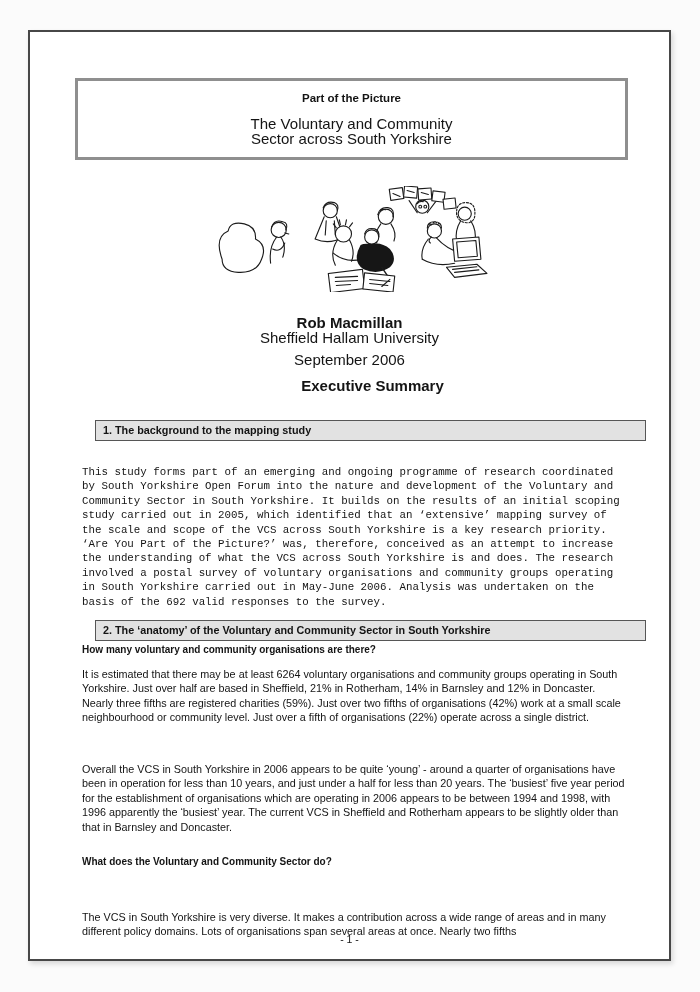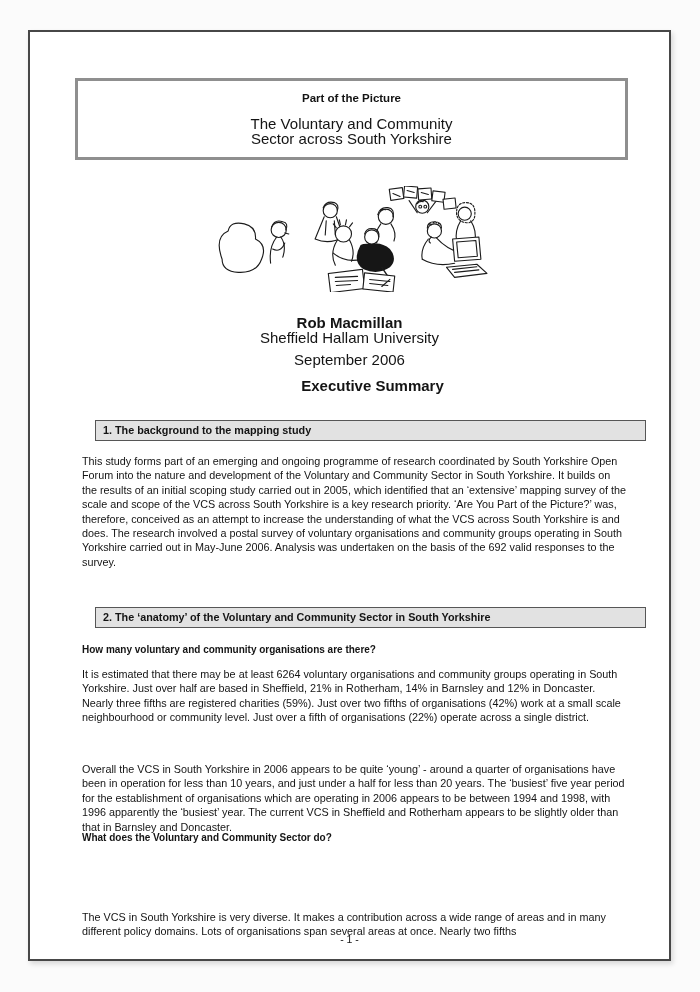--- a/index.html
+++ b/index.html
@@ -41,37 +41,37 @@
   .sec-head{
     position:absolute;left:45px;width:551px;
     background:#e2e2e2;
     border:1.5px solid #565656;
     box-sizing:border-box;
     font-weight:bold;font-size:10.8px;
     padding:3px 7px 4px 7px;
     margin-left:20px;
   }
   .sec1{top:388px;}
-  .sec2{top:575px;}
+  .sec2{top:588px;}
   .para{
     position:absolute;left:52px;width:546px;
     font-size:10.8px;line-height:14.4px;margin:0;
     text-align:left;color:#141414;
   }
-  .para1{top:422px;}
+  .para1{top:433px;font-family:Liberation Mono, monospace;}
   .para2{top:635px;}
   .para3{top:730px;}
   .para4{top:857px;margin-top:21px;}
   .sub{
     position:absolute;left:52px;width:546px;
     font-weight:bold;font-size:10px;color:#141414;
   }
   .sub1{top:612px;}
   .sub2{top:723px;}
-  .sub3{top:800px;}
+  .sub3{top:824px;}
   .page-footer{
     position:absolute;left:0;top:901px;width:100%;
     text-align:center;font-size:10.5px;
   }
 </style>
 </head>
 <body>
 
 <div class="canvas">
   <div class="page">

